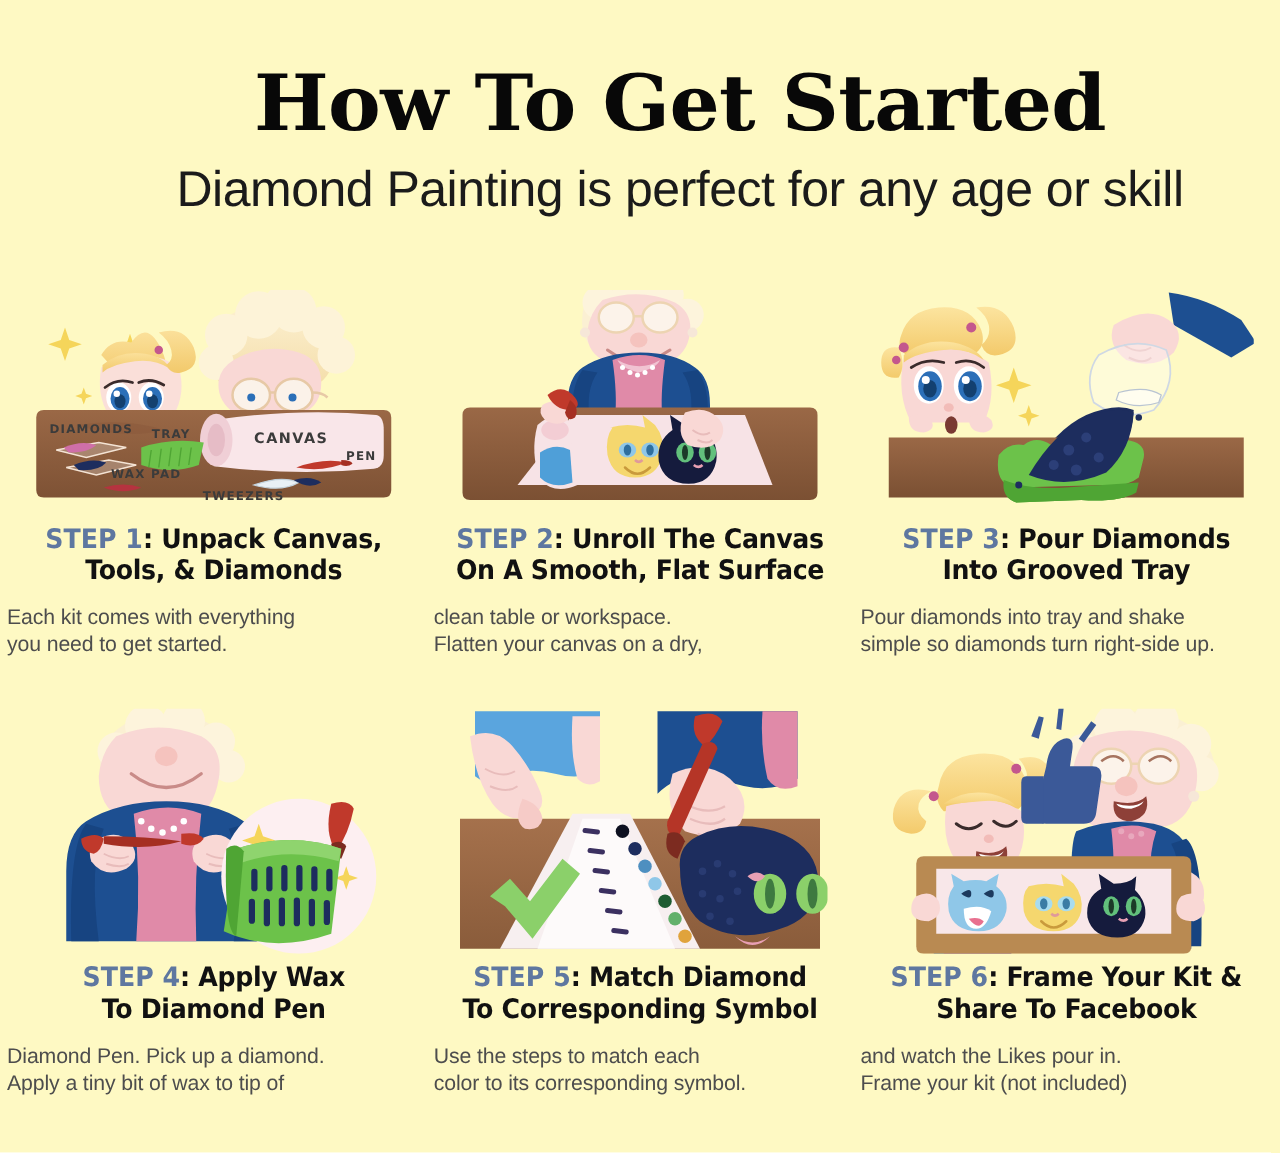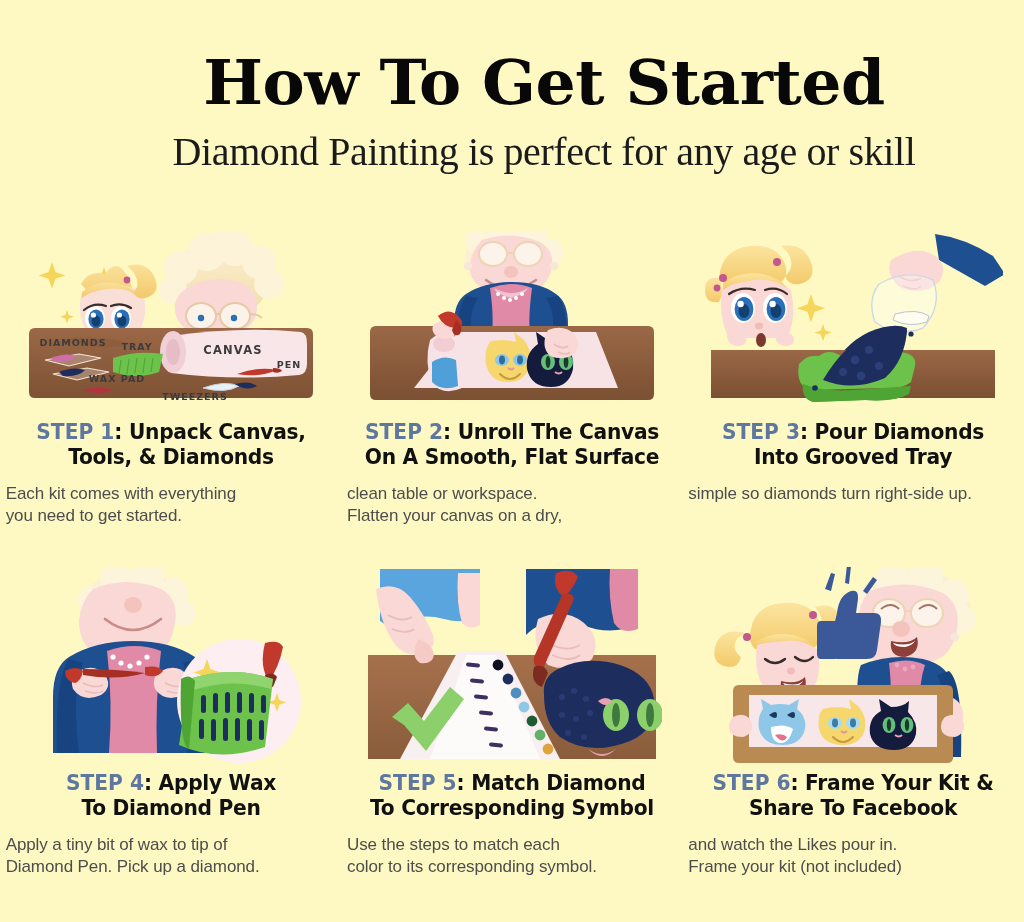--- a/index.html
+++ b/index.html
@@ -33,21 +33,21 @@
     font-size: 62px;
     line-height: 1.0;
     letter-spacing: -0.5px;
     color: #080808;
     margin: 0;
     transform: scaleX(1.02);
   }
   .subtitle {
     margin: 14px auto 0;
     width: 860px;
-    font-family: Liberation Serif, serif;
+    font-family: Liberation Sans, sans-serif;
     font-weight: 400;
     font-size: 40px;
     line-height: 1.22;
     color: #1b1b1b;
     letter-spacing: -0.4px;
   }
 
   
   .grid {
     position: absolute;
@@ -444,20 +444,21 @@
           </g>
         </svg>
       </div>
       <div class="caption">
         <div>
           <span class="step-no">STEP 3</span><span>: </span><span>Pour Diamonds</span>
         </div>
         <div>Into Grooved Tray</div>
       </div>
       <div class="body-text">
+        <div>Pour diamonds into tray and shake</div>
         <div>simple so diamonds turn right-side up.</div>
       </div>
     </div>
 
     <div class="step row2">
       <div class="art">
         <svg viewBox="0 0 300 196" xmlns="http://www.w3.org/2000/svg">
           <g>
             <path d="M64 26 q16 -22 48 -22 q34 0 50 22 q10 16 2 30 l-100 2 q-10 -14 0 -32z" fill="#fbf0d3"></path>
             <g fill="#fdf4dc">
@@ -536,22 +537,22 @@
           </g>
         </svg>
       </div>
       <div class="caption">
         <div>
           <span class="step-no">STEP 4</span><span>: </span><span>Apply Wax</span>
         </div>
         <div>To Diamond Pen</div>
       </div>
       <div class="body-text">
+        <div>Diamond Pen. Pick up a diamond.</div>
         <div>Apply a tiny bit of wax to tip of</div>
-        <div>Diamond Pen. Pick up a diamond.</div>
       </div>
     </div>
 
     <div class="step row2">
       <div class="art">
         <svg viewBox="0 0 300 196" xmlns="http://www.w3.org/2000/svg">
           <defs>
             <linearGradient id="tbl5" x1="0" y1="0" x2="0" y2="1">
               <stop offset="0" stop-color="#a5714c"></stop>
                 <stop offset="1" stop-color="#8a5c3b"></stop>

